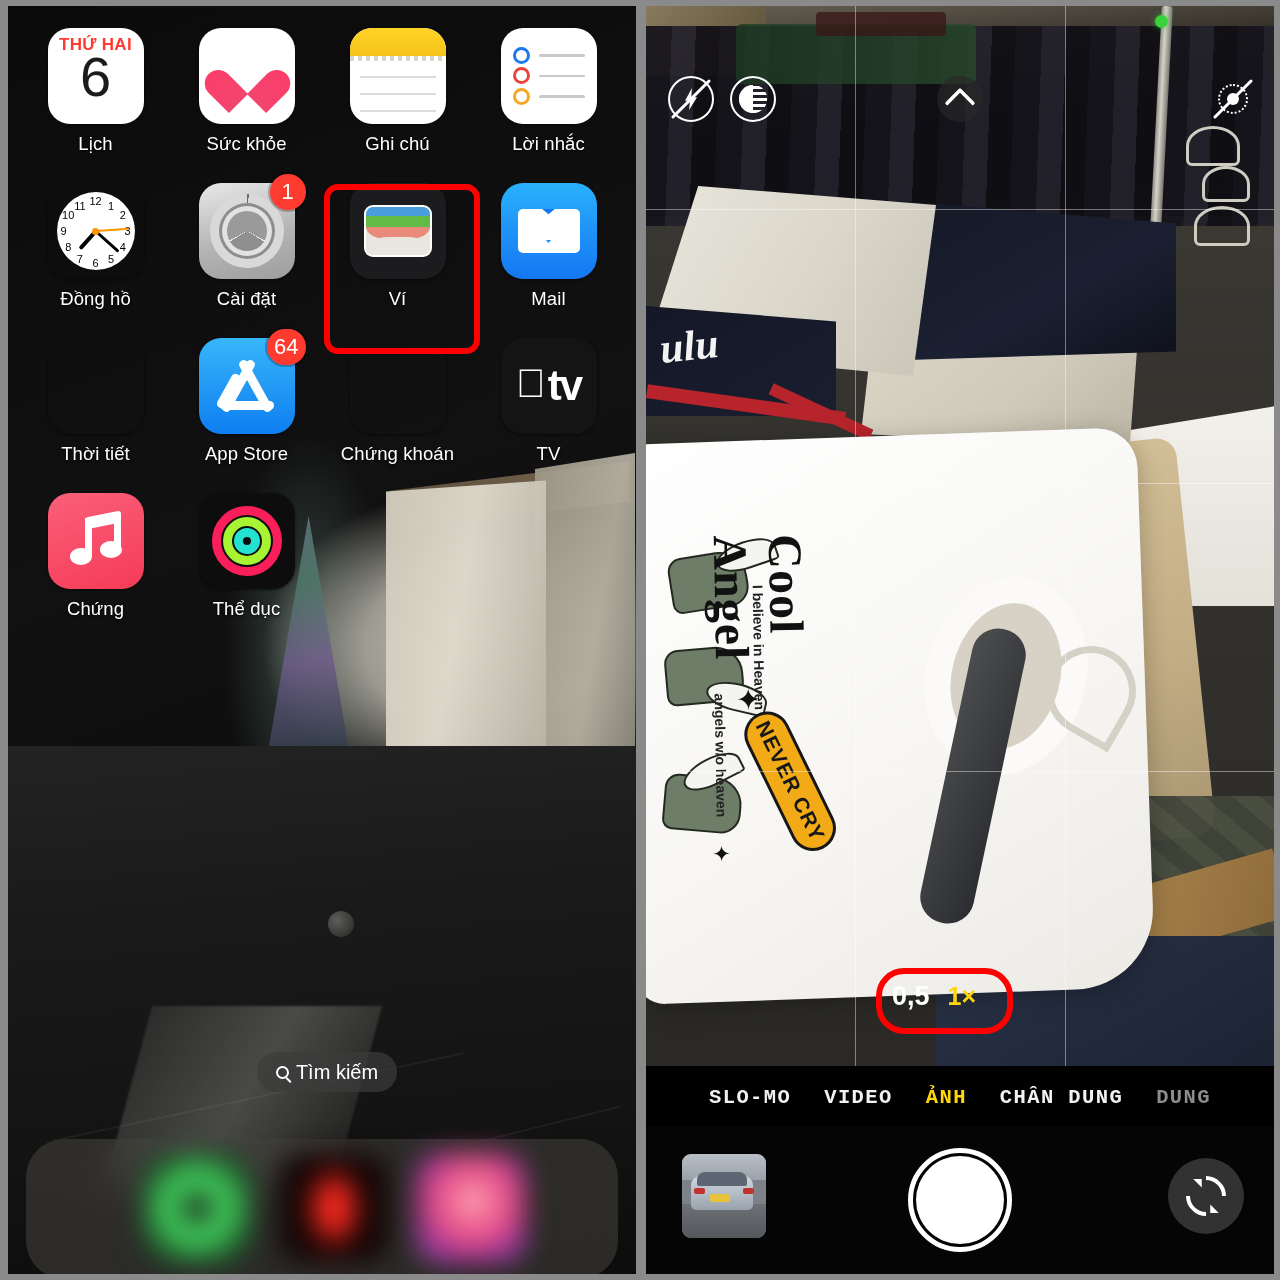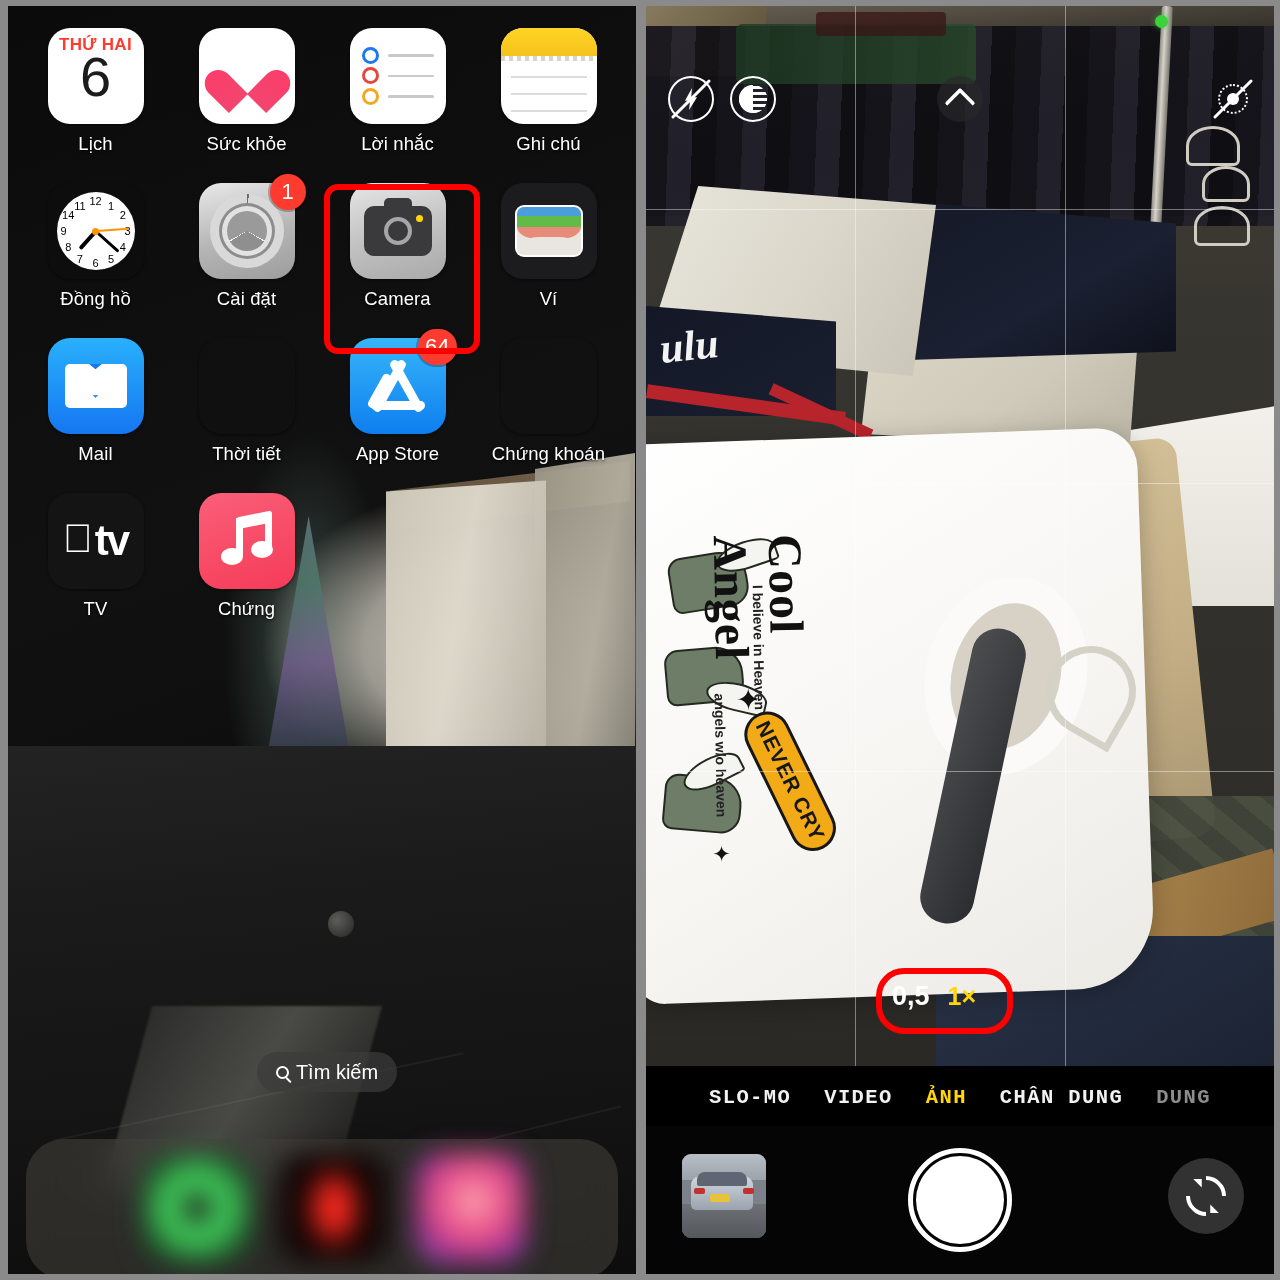--- a/index.html
+++ b/index.html
@@ -365,67 +365,67 @@
       <div class="cell">
         <div class="ic ic-health">
             <div class="inner">
               <div class="heart"></div>
             </div>
           </div>
         <div class="lbl">Sức khỏe</div>
       </div>
 
       <div class="cell">
-        <div class="ic ic-rem">
-            <div class="inner">
-          <div class="rrow">
-                <span class="rdot" style="border-color:#1d78f2"></span>
-                <span class="rline"></span>
-              </div>
-          <div class="rrow">
-                <span class="rdot" style="border-color:#e8453c"></span>
-                <span class="rline"></span>
-              </div>
-          <div class="rrow">
-                <span class="rdot" style="border-color:#f5a623"></span>
-                <span class="rline"></span>
-              </div>
-        </div>
-          </div>
-        <div class="lbl">Lời nhắc</div>
-      </div>
-
-      <div class="cell">
         <div class="ic ic-notes">
             <div class="inner">
           <div class="notes-top"></div>
               <div class="notes-perf"></div>
           <div class="nline"></div>
               <div class="nline"></div>
               <div class="nline"></div>
         </div>
           </div>
         <div class="lbl">Ghi chú</div>
+      </div>
+
+      <div class="cell">
+        <div class="ic ic-rem">
+            <div class="inner">
+          <div class="rrow">
+                <span class="rdot" style="border-color:#1d78f2"></span>
+                <span class="rline"></span>
+              </div>
+          <div class="rrow">
+                <span class="rdot" style="border-color:#e8453c"></span>
+                <span class="rline"></span>
+              </div>
+          <div class="rrow">
+                <span class="rdot" style="border-color:#f5a623"></span>
+                <span class="rline"></span>
+              </div>
+        </div>
+          </div>
+        <div class="lbl">Lời nhắc</div>
       </div>
 
       <div class="cell">
         <div class="ic ic-clock">
             <div class="inner">
           <div class="face">
             <span class="num" style="left:50%;top:9px">12</span>
             <span class="num" style="left:70%;top:14px">1</span>
             <span class="num" style="left:85%;top:30%">2</span>
             <span class="num" style="left:91%;top:50%">3</span>
             <span class="num" style="left:85%;top:70%">4</span>
             <span class="num" style="left:70%;top:86%">5</span>
             <span class="num" style="left:50%;top:91%">6</span>
             <span class="num" style="left:30%;top:86%">7</span>
             <span class="num" style="left:15%;top:70%">8</span>
             <span class="num" style="left:9%;top:50%">9</span>
-            <span class="num" style="left:15%;top:30%">14</span>
+            <span class="num" style="left:15%;top:30%">10</span>
             <span class="num" style="left:30%;top:14px">11</span>
             <i class="hand h"></i>
                 <i class="hand m"></i>
                 <i class="hand s"></i>
                 <i class="pin"></i>
           </div>
         </div>
           </div>
         <div class="lbl">Đồng hồ</div>
       </div>
@@ -437,32 +437,20 @@
                 <div class="gear2">
                   <div class="gear3"></div>
                 </div>
               </div>
             </div>
           <div class="badge">1</div>
         </div>
         <div class="lbl">Cài đặt</div>
       </div>
 
-      <div class="cell">
-        <div class="ic ic-cam">
-            <div class="inner">
-          <div class="cam-body">
-                <div class="cam-hump"></div>
-                <div class="cam-lens"></div>
-                <div class="cam-led"></div>
-              </div>
-        </div>
-          </div>
-        <div class="lbl">Camera</div>
-      </div>
 
       <div class="cell">
         <div class="ic ic-wal">
             <div class="inner">
           <div class="wallet">
                 <i class="wc b"></i>
                 <i class="wc g"></i>
                 <i class="wc r"></i>
                 <i class="wc w"></i>
               </div>
@@ -539,20 +527,32 @@
                 <i class="st1"></i>
                 <i class="st2"></i>
                 <i class="hd1"></i>
                 <i class="hd2"></i>
               </div>
         </div>
           </div>
         <div class="lbl">Chứng</div>
       </div>
 
+      <div class="cell">
+        <div class="ic ic-fit">
+            <div class="inner">
+          <div class="rings">
+                <span class="r1"></span>
+                <span class="r2"></span>
+                <span class="r3"></span>
+              </div>
+        </div>
+          </div>
+        <div class="lbl">Thể dục</div>
+      </div>
 
     </div>
 
     <div class="redbox-cam"></div>
 
     <div class="searchpill">
       <span class="sq"></span>
       <span>Tìm kiếm</span>
     </div>
 

